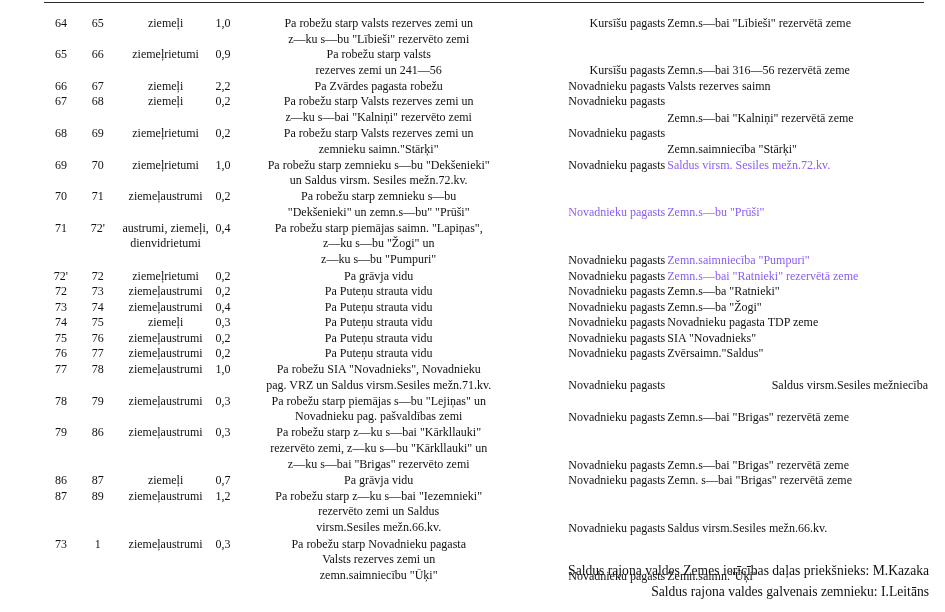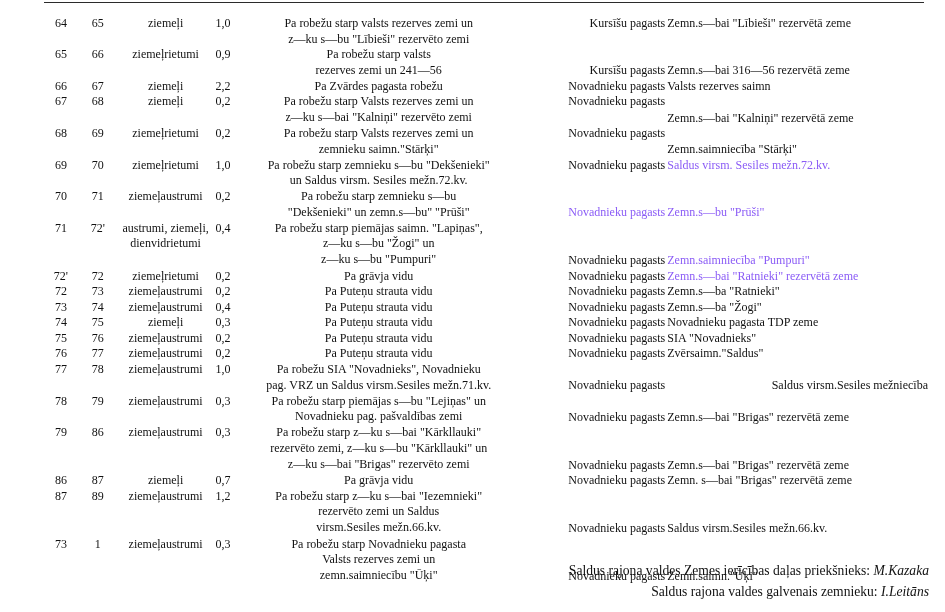--- a/index.html
+++ b/index.html
@@ -55,21 +55,20 @@
   .signature {
     position: absolute;
     right: 16px;
     bottom: 10px;
     text-align: right;
     font-size: 13.6px;
     line-height: 1.55;
   }
   .signature .line { white-space: nowrap; }
   .signature .name {
-    font-style: italic;
   }
 </style>
 </head>
 <body>
 
 <div class="page">
 
   <div class="rule-top"></div>
 
   <table class="reg">

